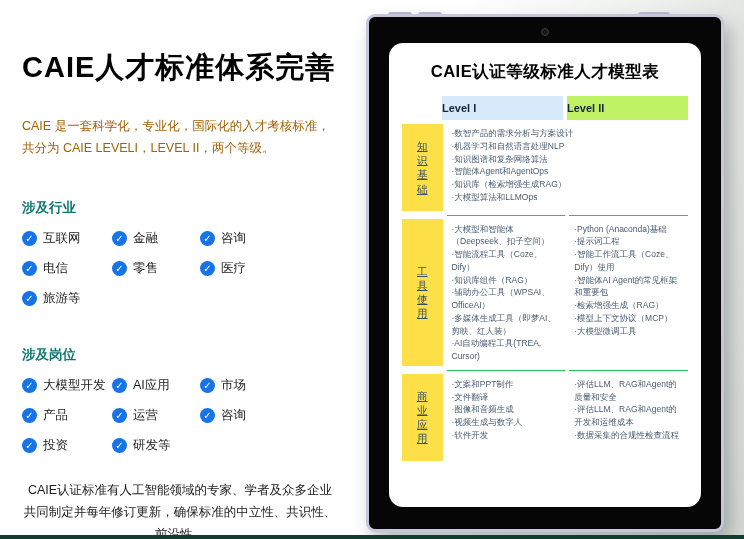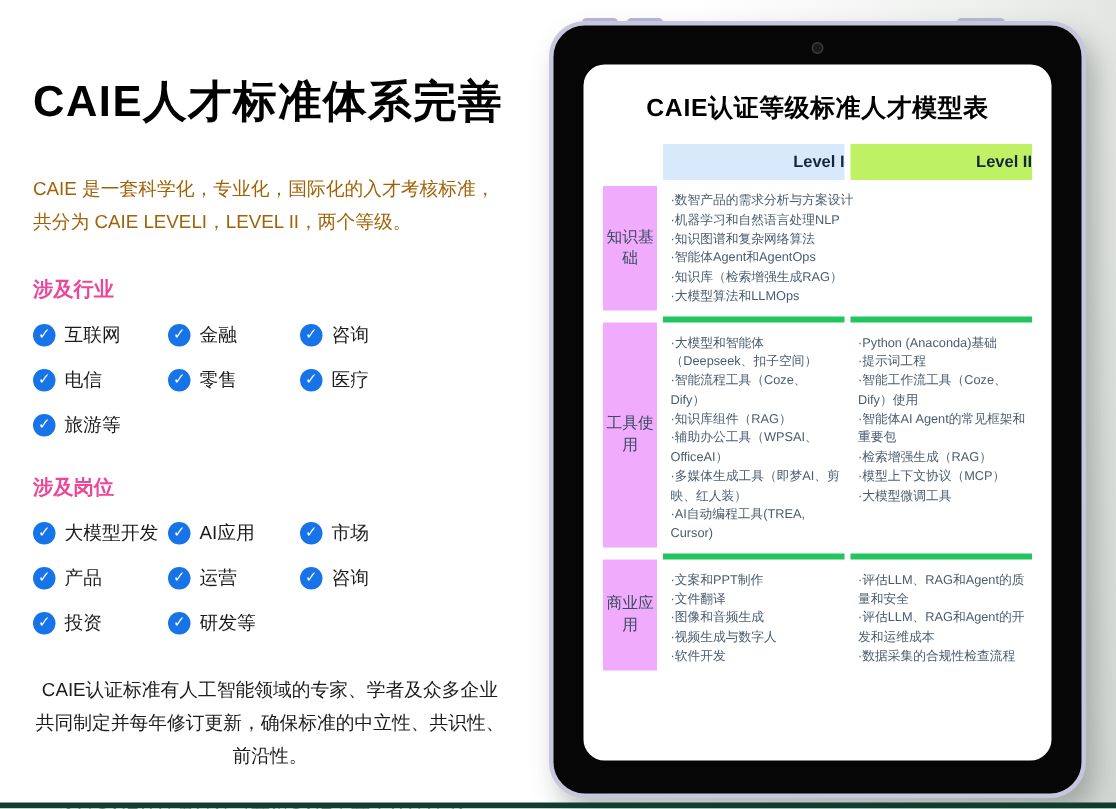--- a/index.html
+++ b/index.html
@@ -8,56 +8,56 @@
     font-family:"Liberation Sans","DejaVu Sans",sans-serif;
     position:relative; overflow:hidden;
     background:linear-gradient(100deg,#ffffff 0%,#ffffff 55%,#eef0ee 78%,#dfe3df 92%,#d3d8d3 100%);
   }
   .bottom-strip { position:absolute; left:0; bottom:0; width:744px; height:4px; background:#103d30; }
 
   
   .left-panel { position:absolute; left:22px; top:48px; width:316px; }
   .main-title { font-size:29px; font-weight:bold; color:#000; letter-spacing:1px; }
   .intro { margin-top:28px; font-size:12.5px; line-height:1.75; color:#a16207; }
-  .sec-heading { margin-top:24px; font-size:13.5px; font-weight:bold; color:#ec4899; }
+  .sec-heading { margin-top:39px; font-size:13.5px; font-weight:bold; color:#0f766e; }
   .chk-grid { margin-top:13px; display:grid; grid-template-columns:90px 88px auto; row-gap:13px; }
   .chk-item { display:flex; align-items:center; gap:6px; font-size:12.5px; color:#1c1c1c; }
   .chk { width:15px; height:15px; border-radius:50%; background:#1673e8; color:#fff;
          font-size:10px; line-height:15px; text-align:center; flex:0 0 15px; font-weight:bold; }
   .para { margin-top:26px; font-size:12.5px; line-height:1.75; color:#1c1c1c;text-align:center; }
   .para2 { margin-top:18px; }
 
   
   .tablet-wrap { position:absolute; left:366px; top:10px; width:358px; height:522px; }
   .side-btn { position:absolute; top:2px; height:6px; background:#b9b9d2; border-radius:3px; }
   .btn-a { left:22px;  width:24px; }
   .btn-b { left:52px;  width:24px; }
   .btn-c { left:272px; width:32px; }
   .tablet { position:absolute; left:0; top:4px; width:358px; height:518px;
-    background:#060606; border:3px solid #c6c6de; border-radius:24px;
+    background:#060606; border:3px solid #c6c6de; border-radius:9px;
     box-shadow:6px 10px 18px rgba(60,70,65,.35); }
   .camera { position:absolute; left:50%; top:11px; transform:translateX(-50%);
     width:8px; height:8px; border-radius:50%; background:#1a1a1a; border:1px solid #3c3c3c; }
   .screen { position:absolute; left:20px; right:20px; top:26px; bottom:22px;
     background:#ffffff; border-radius:14px; padding:18px 13px 10px; overflow:hidden; }
   .screen-title { text-align:center; font-size:16.5px; font-weight:bold; color:#000; letter-spacing:.5px; }
 
   .t-table { margin-top:13px; }
   .t-row { display:flex; column-gap:4px; background:#fff; }
   .t-label-spacer { flex:0 0 36px; }
-  .t-hcell { flex:1 1 0; height:24px; line-height:24px; text-align:right;
+  .t-hcell { flex:1 1 0; height:24px; line-height:24px; text-align:left;
     font-size:11px; font-weight:bold; color:#15263c; }
   .h1 { background:#d9e9fc; }
   .h2 { background:#bef264; }
-  .t-label { flex:0 0 36px; margin:4px 0; background:#f0abfc; color:#3a4c60;
+  .t-label { flex:0 0 36px; margin:4px 0; background:#fde047; color:#3a4c60;
     font-size:10.5px; display:flex; align-items:center; justify-content:center;
-    text-align:center; line-height:1.35; padding:2px; }
+    text-align:center; line-height:1.35; padding:15px;text-decoration:underline; }
   .t-cell { flex:1 1 0; padding:7px 3px 7px 5px; font-size:8.5px; line-height:1.5;
     color:#4a5c70; }
-  .t-row.div .t-cell { border-top:4px solid #22c55e; }
+  .t-row.div .t-cell { border-top:1px solid #22c55e; }
 </style>
 </head>
 <body>
 
 <div class="left-panel">
   <div class="main-title">CAIE人才标准体系完善</div>
   <div class="intro">CAIE 是一套科学化，专业化，国际化的入才考核标准，共分为 CAIE LEVELI，LEVEL II，两个等级。</div>
 
   <div class="sec-heading">涉及行业</div>
   <div class="chk-grid">

